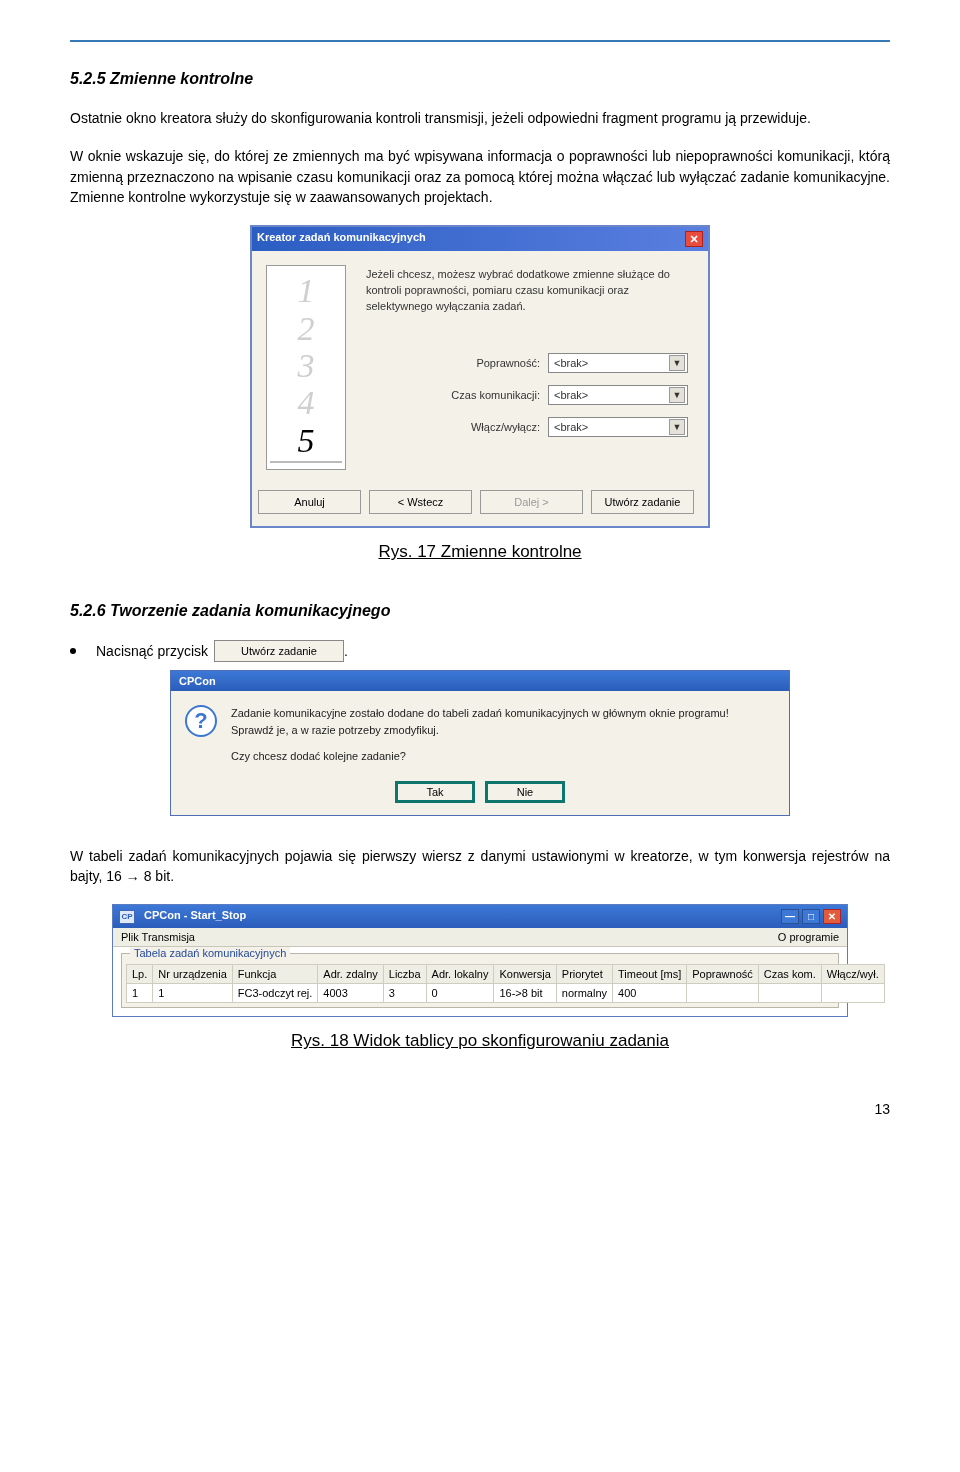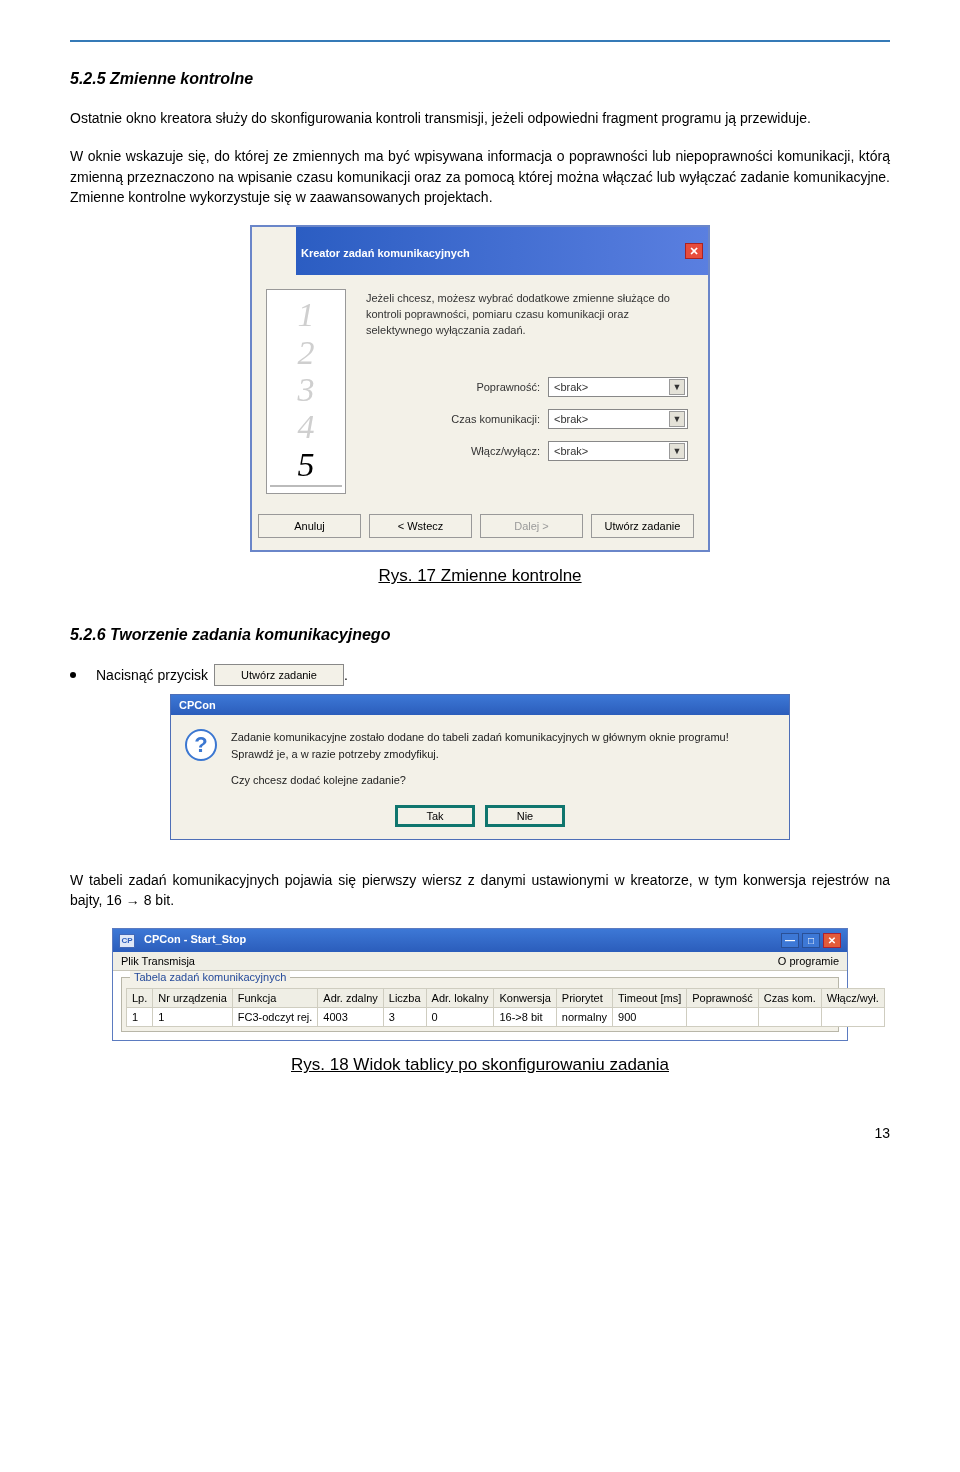--- a/index.html
+++ b/index.html
@@ -39,25 +39,24 @@
     width: 460px;
     border: 2px solid #6a86c9;
     background: #f3f1e8;
     font-family: Tahoma, Arial, sans-serif;
     font-size: 11px;
   }
   .wizard-title {
     background: linear-gradient(to right, #2b5dc2, #5a7fe0);
     color: #fff;
     display: flex;
-    align-items: flex-end;
+    align-items: flex-start;
     justify-content: space-between;
-    padding: 16px 5px;
-    font-weight: bold;
-    margin-left: 44px;
+    padding: 4px 5px;
+    font-weight: bold;
   }
   .close-btn {
     width: 18px; height: 16px;
     background: #e74c3c;
     border: 1px solid #a22;
     color: #fff;
     display: flex; align-items: center; justify-content: center;
     font-size: 11px;
     font-weight: bold;
     cursor: pointer;
@@ -406,21 +405,21 @@
         <tbody>
           <tr>
             <td>1</td>
             <td>1</td>
             <td>FC3-odczyt rej.</td>
             <td>4003</td>
             <td>3</td>
             <td>0</td>
             <td>16-&gt;8 bit</td>
             <td>normalny</td>
-            <td>900</td>
+            <td>400</td>
             <td></td>
             <td></td>
             <td></td>
           </tr>
         </tbody>
       </table>
     </div>
   </div>
 </div>
 

